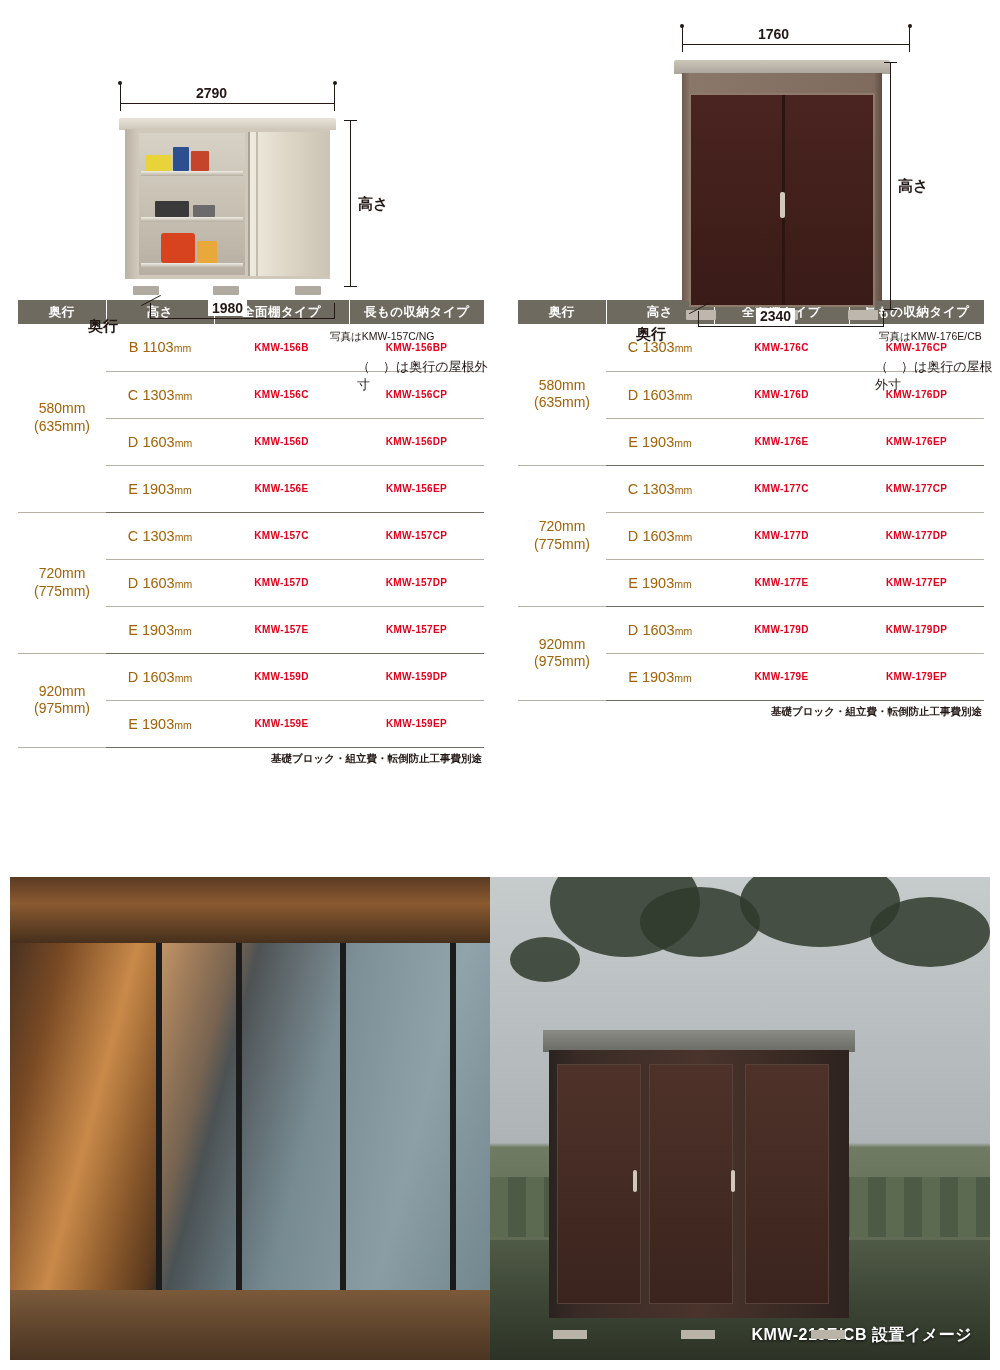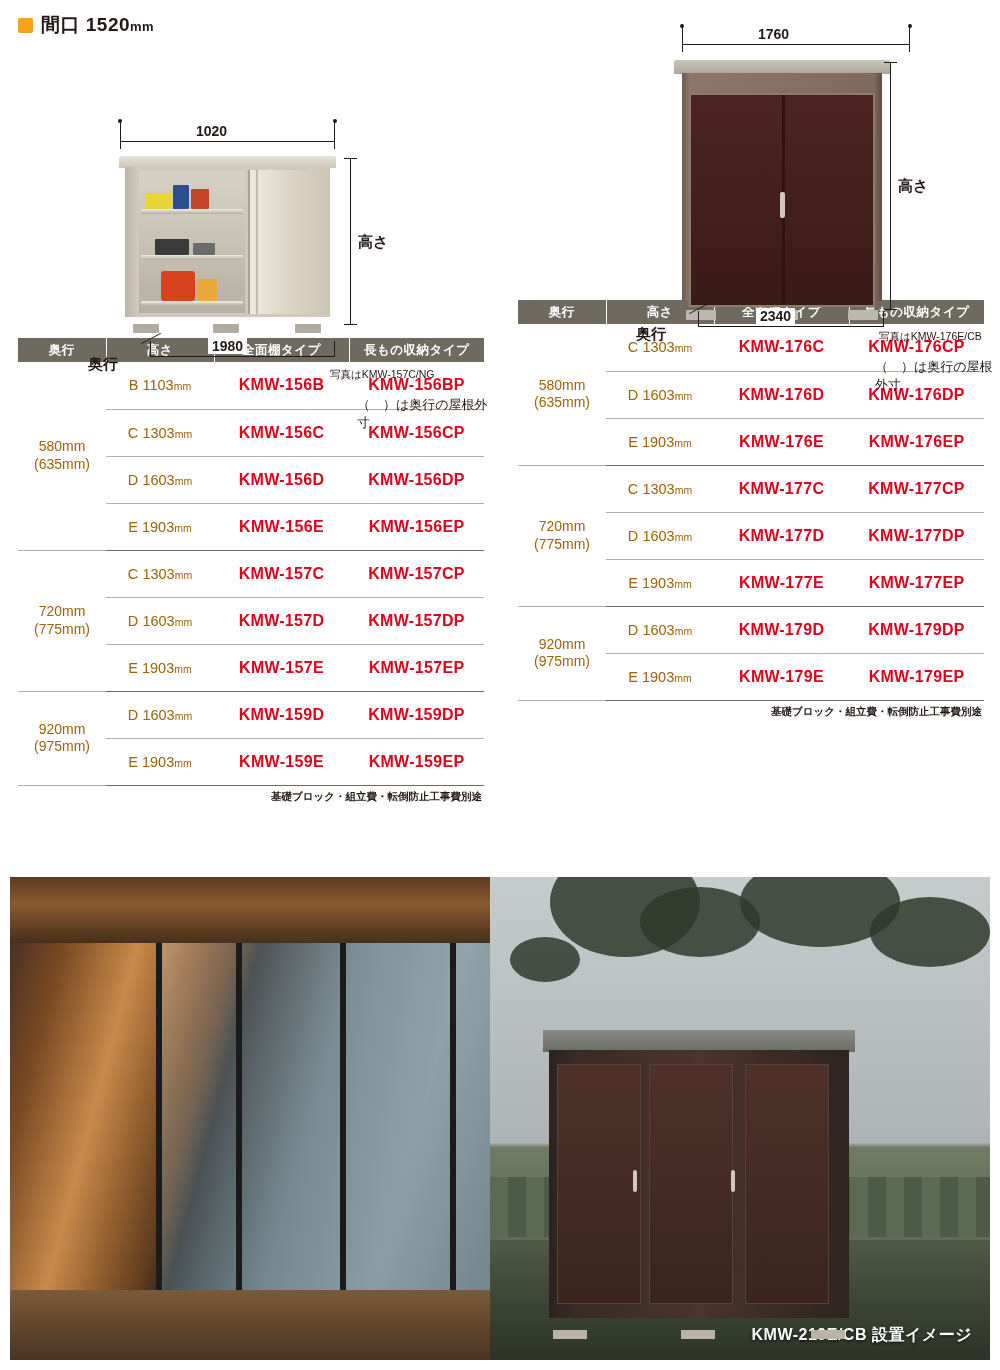--- a/index.html
+++ b/index.html
@@ -77,21 +77,21 @@
   table.spec { border-collapse:collapse; width:466px; margin:0 18px; table-layout:fixed; }
   table.spec th {
     background:#6e6a60; color:#fff; font-size:12.5px; font-weight:bold;
     height:24px; border-right:1px solid #fff; text-align:center; letter-spacing:0.5px;
   }
   table.spec th:last-child { border-right:none; }
   table.spec td {
     height:47px; text-align:center; font-size:14.5px; border-bottom:1px solid #b5b0a6;
     color:#a16207;
   }
-  table.spec td.code { color:#E2001A; font-weight:bold; font-size:16px; letter-spacing:0.3px; }
+  table.spec td.code { color:#E2001A; font-weight:bold; font-size:10px; letter-spacing:0.3px; }
   table.spec td.grp { font-size:14px; line-height:1.25; font-weight:normal; }
   table.spec td.h { font-size:14.5px; }
   table.spec td .sm { font-size:10.5px; }
   table.spec tr.thick td { border-bottom:1.6px solid #6e6a60; }
   table.spec tr:last-child td { border-bottom:1.6px solid #6e6a60; }
   .tbl-note { text-align:right; font-size:10.5px; padding:4px 18px 0 0;font-weight:bold; }
 
   
   #photo { position:absolute; left:10px; top:877px; width:980px; height:483px; overflow:hidden; }
   .ph-sky { position:absolute; inset:0; background:linear-gradient(#cfd4d6,#b9bec0); }
@@ -124,34 +124,30 @@
   .shed .ft { position:absolute; width:34px; height:9px; background:#b9b3a8; }
   .photo-cap { position:absolute; right:18px; bottom:14px; color:#fff;
      font-size:16px; font-weight:bold; letter-spacing:0.5px;
      text-shadow:0 1px 3px rgba(0,0,0,.8); }
 </style>
 </head>
 <body>
 
 <div class="panel left">
 
-  <div class="sec-head">
-    <span class="sq"></span>
-    <span class="tt"><span>間口 1520</span><span class="mm">mm</span></span>
-  </div>
 
   <div class="fig">
 
     <div class="l-dim-top">
       <div class="dimline"></div>
       <div class="tick" style="left:0;top:-12px;height:28px;"></div>
       <div class="tick" style="right:0;top:-12px;height:28px;"></div>
       <div class="dot" style="left:-2px;top:-14px;"></div>
       <div class="dot" style="right:-2px;top:-14px;"></div>
-      <div class="dimtxt" style="left:72px;top:-10px;">1020</div>
+      <div class="dimtxt" style="left:72px;top:-10px;">2790</div>
     </div>
 
     <div class="cab" id="leftCab">
       <div class="roof"></div>
       <div class="body">
         <div class="inner"></div>
         <div class="shelf" style="top:42px;"></div>
         <div class="shelf" style="top:88px;"></div>
         <div class="shelf" style="top:134px;"></div>
         <div class="paint" style="left:20px;top:26px;width:26px;height:16px;background:#e8d43a;"></div>

